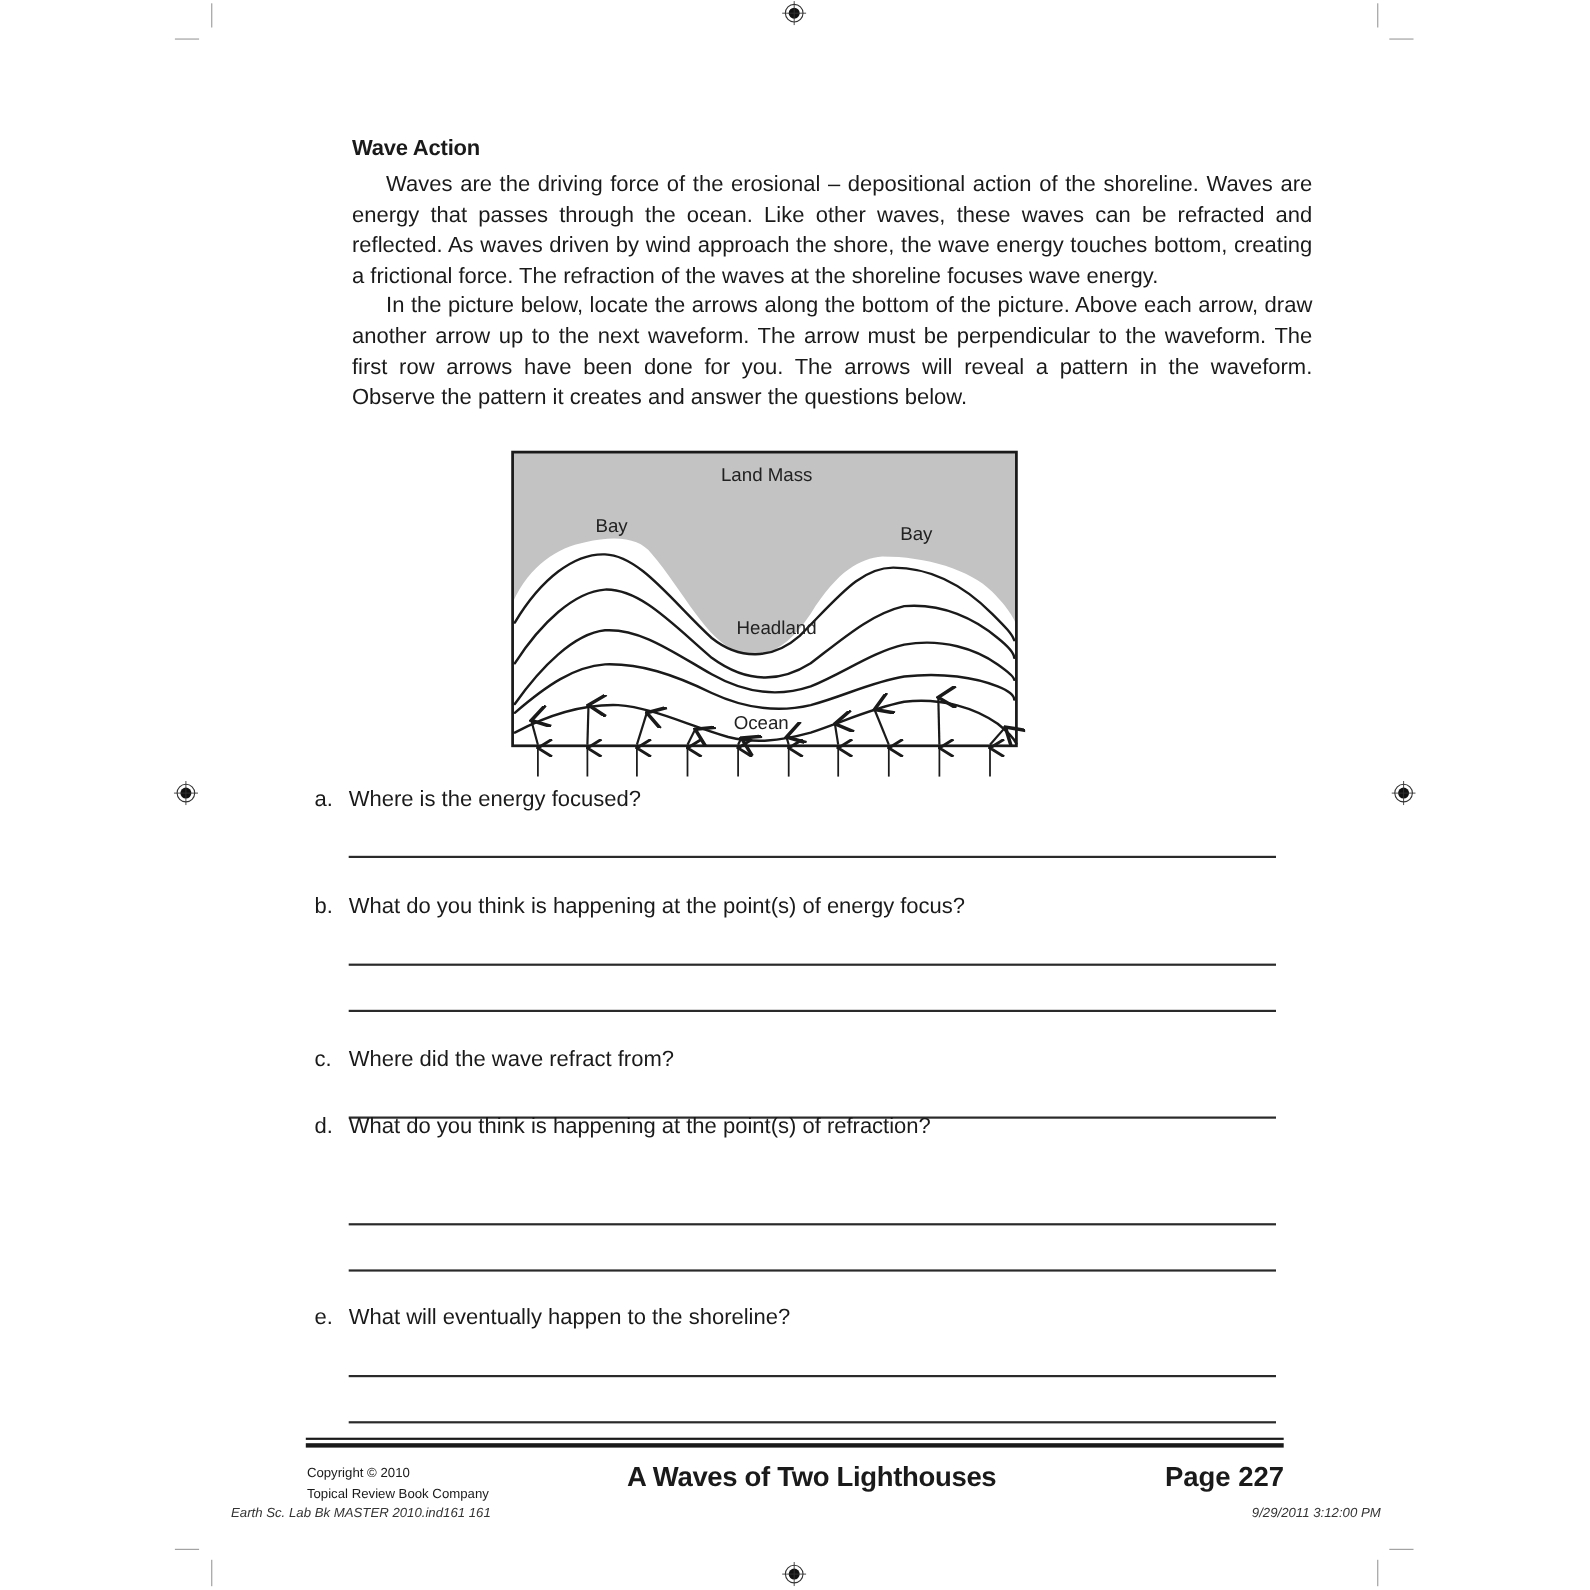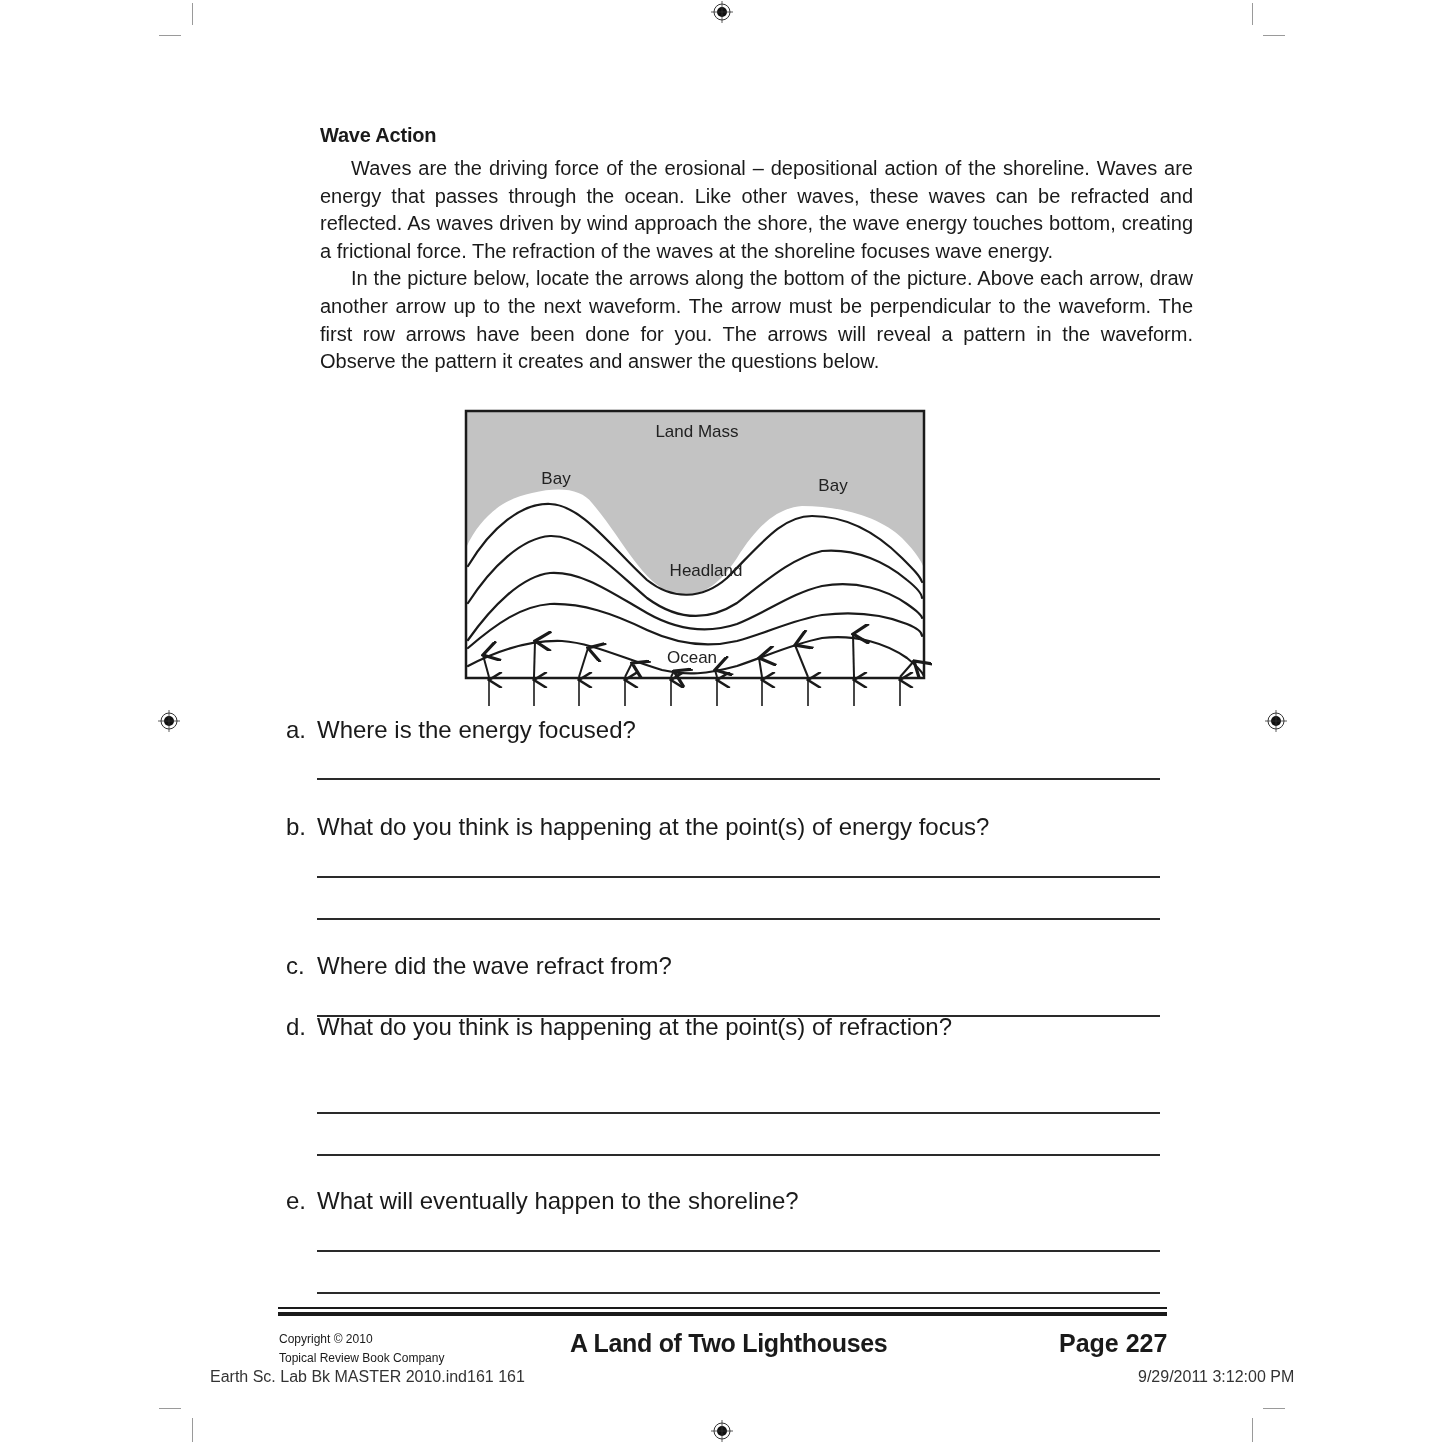--- a/index.html
+++ b/index.html
@@ -4,29 +4,29 @@
 <style>
   html, body { margin:0; padding:0; background:#ffffff; }
   body { width:1445px; height:1445px; position:relative; overflow:hidden; font-family:"Liberation Sans", sans-serif; color:#1a1a1a; }
   .abs { position:absolute;margin-left:34px; }
   .crop { position:absolute; background:#9a9a9a; }
   .reg { position:absolute; width:22px; height:22px; }
   .heading { left:286px; top:124px; font-size:20px; font-weight:bold; letter-spacing:-0.2px; }
   .para { left:286px; width:873px; font-size:20px; line-height:27.6px; text-align:justify; text-align-last:left; }
   .para p { margin:0; text-indent:31px; }
   #diagram { position:absolute; left:462px; top:408px; width:470px; height:302px; }
-  .q { position:absolute; left:286px; font-size:24px; }
+  .q { position:absolute; left:286px; font-size:20px; }
   .q .lbl { display:inline-block; width:31px; }
   .ansline { position:absolute; left:317px; width:843px; height:0; border-top:2px solid #2a2a2a; }
   .footrule1 { position:absolute; left:278px; top:1307px; width:889px; height:2px; background:#1a1a1a; }
   .footrule2 { position:absolute; left:278px; top:1312px; width:889px; height:4px; background:#1a1a1a; }
   .copy { position:absolute; left:279px; font-size:12px; }
   .booktitle { position:absolute; left:570px; top:1329px; font-size:25px; font-weight:bold; letter-spacing:-0.3px; }
   .pagenum { position:absolute; left:1059px; top:1329px; font-size:25px; font-weight:bold; }
-  .slug { position:absolute; top:1368px; font-size:16px; color:#333; }
+  .slug { position:absolute; top:1368px; font-size:12px; color:#333;font-style:italic; }
 </style>
 </head>
 <body>
 
 <div class="crop" style="left:192px;top:3px;width:1px;height:22px;"></div>
 <div class="crop" style="left:159px;top:35px;width:22px;height:1px;"></div>
 <div class="crop" style="left:1252px;top:3px;width:1px;height:22px;"></div>
 <div class="crop" style="left:1263px;top:35px;width:22px;height:1px;"></div>
 <div class="crop" style="left:192px;top:1418px;width:1px;height:24px;"></div>
 <div class="crop" style="left:159px;top:1408px;width:22px;height:1px;"></div>
@@ -129,17 +129,17 @@
     <div class="ansline" style="top: 1154px;"></div>
     <div class="q" style="top: 1187px;"><span class="lbl">e.</span><span>What will eventually happen to the shoreline?</span></div>
     <div class="ansline" style="top: 1250px;"></div>
     <div class="ansline" style="top: 1292px;"></div>
   </div>
 
 <div class="footrule1"></div>
 <div class="footrule2"></div>
 <div class="copy" style="top:1332px;">Copyright © 2010</div>
 <div class="copy" style="top:1351px;">Topical Review Book Company</div>
-<div class="booktitle">A Land of Two Lighthouses</div>
+<div class="booktitle">A Waves of Two Lighthouses</div>
 <div class="pagenum">Page 227</div>
 
 <div class="slug" style="left:210px;">Earth Sc. Lab Bk MASTER 2010.ind161   161</div>
 <div class="slug" style="left:1138px;">9/29/2011   3:12:00 PM</div>
 
 </body></html>

